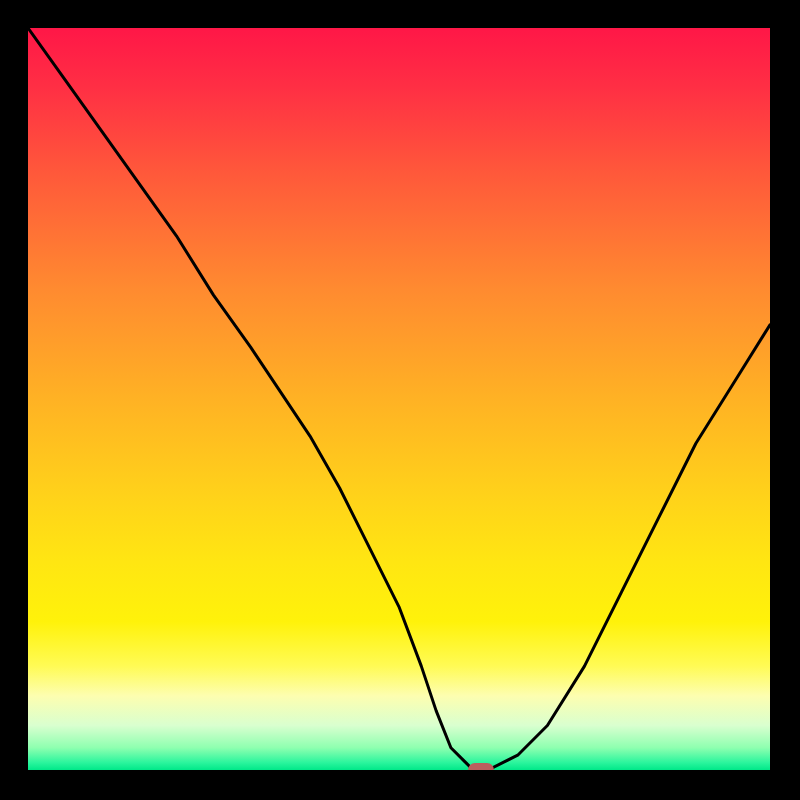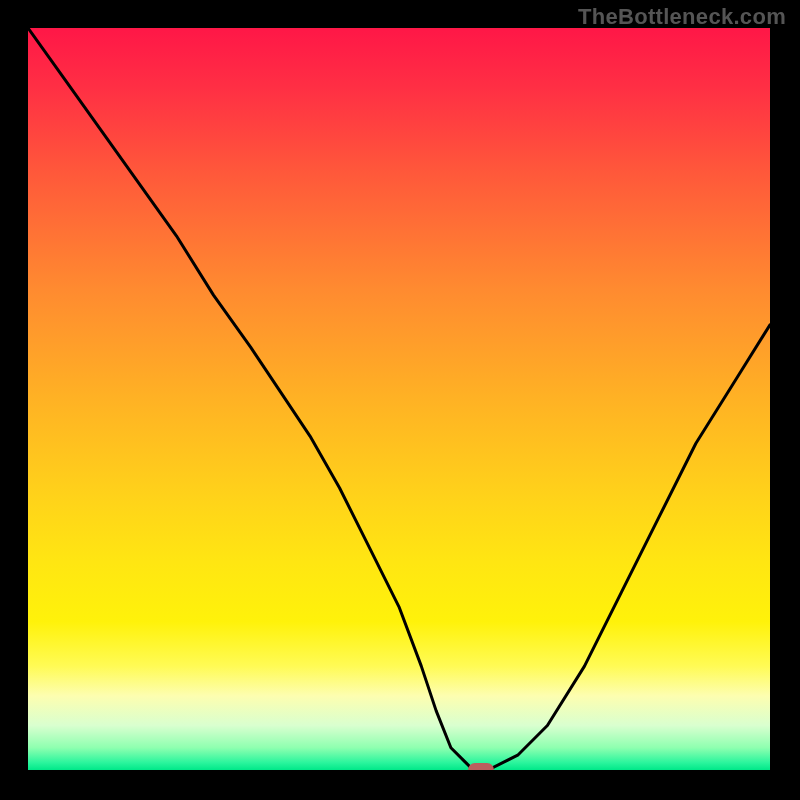--- a/index.html
+++ b/index.html
@@ -69,21 +69,20 @@
     height: 14px;
     background: #bb5e5e;
     border-radius: 7px;
     transform: translate(-50%, -50%);
   }
 </style>
 </head>
 <body>
 
 <div class="frame">
-  <div class="watermark">TheBottleneck.com</div>
 
   <div class="plot">
     <div class="gradient"></div>
     <svg class="curve" viewBox="0 0 742 742" preserveAspectRatio="none">
       <path id="curve-path" fill="none" stroke="#000000" stroke-width="3" stroke-linejoin="round" stroke-linecap="round" d="M0.0 0.0 L37.1 51.9 L74.2 103.9 L111.3 155.8 L148.4 207.8 L185.5 267.1 L222.6 319.1 L252.3 363.6 L282.0 408.1 L311.6 460.0 L341.3 519.4 L371.0 578.8 L393.3 638.1 L408.1 682.6 L422.9 719.7 L437.8 734.6 L445.2 742.0 L460.0 742.0 L489.7 727.2 L519.4 697.5 L556.5 638.1 L593.6 563.9 L630.7 489.7 L667.8 415.5 L704.9 356.2 L742.0 296.8"></path>
     </svg>
     <div class="marker" id="marker" style="left: 452.62px; top: 742px; background: rgb(187, 94, 94);"></div>
   </div>
 </div>
 

